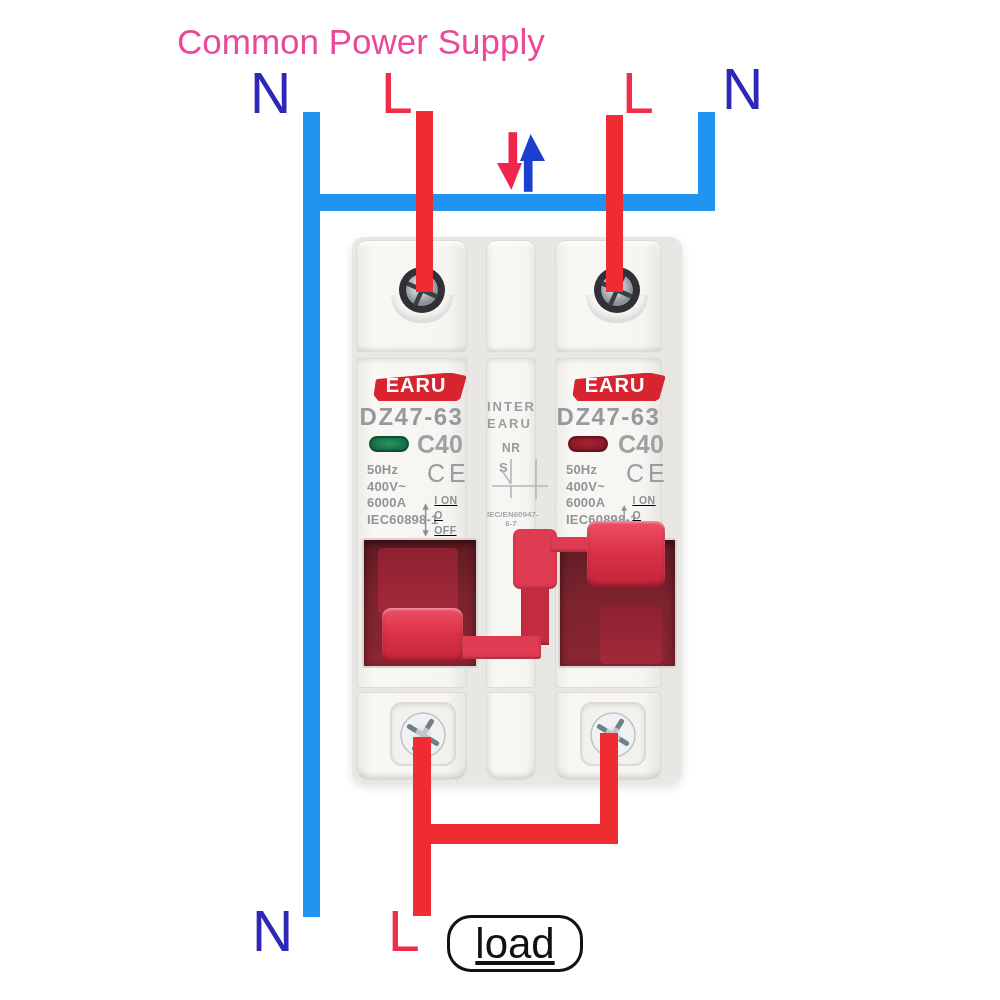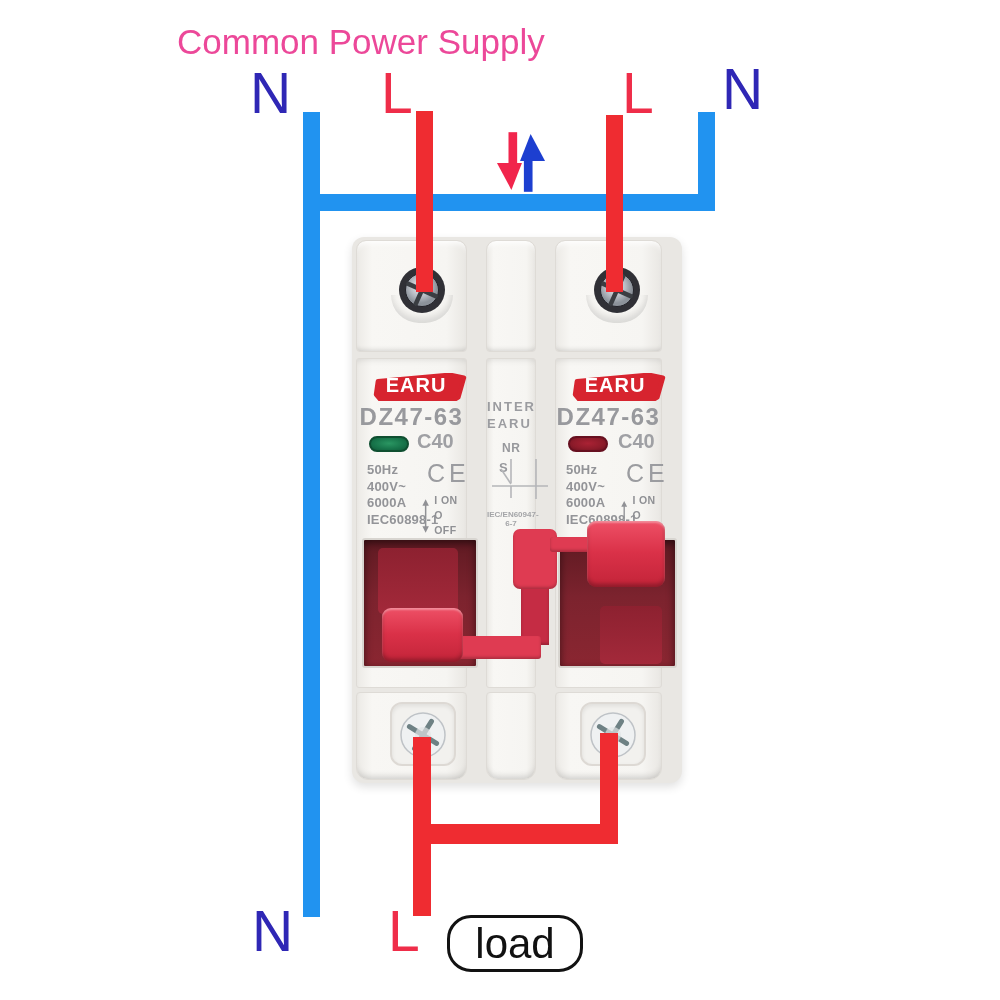--- a/index.html
+++ b/index.html
@@ -36,21 +36,21 @@
   #p-n-b  { left:252px; top:902px; }
   #p-l-b  { left:388px; top:902px; }
   #t-interlock { position:absolute; left:420px; top:64px; width:200px; text-align:center;
     font-size:32px; line-height:34px; color:#161616; z-index:9; }
   #icon-conversion { position:absolute; left:496px; top:131px; z-index:9; }
 
   
   #load-box { position:absolute; left:447px; top:915px; width:136px; height:57px;
     border:3.5px solid #121212; border-radius:24px; z-index:9;
     display:flex; align-items:center; justify-content:center;
-    font-size:42px; color:#111; background:#fff; }
+    font-size:42px; color:#111; background:#fff;text-decoration:underline; }
 
   
   #device-shadow { position:absolute; left:352px; top:237px; width:330px; height:546px;
     background:#e9e7e3; border-radius:12px; z-index:2;
     box-shadow:0 4px 10px rgba(0,0,0,.12); }
   .module { position:absolute; top:240px; height:540px; z-index:3; }
   #mod-left  { left:356px; width:127px; }
   #mod-mid   { left:486px; width:66px;  }
   #mod-right { left:555px; width:123px; }
   .blk { position:absolute; left:0; right:16px;
@@ -73,28 +73,28 @@
   .logo { position:absolute; left:14px; top:14px; width:98px; height:28px; }
   .logo-text { position:absolute; left:0; top:1px; width:92%; text-align:center;
     color:#fff; font-weight:700; font-size:20px; letter-spacing:1px; }
   .model { position:absolute; left:0; right:0; top:44px; text-align:center;
     font-size:24px; font-weight:700; color:#98999d; letter-spacing:1.5px; }
   .pill { position:absolute; left:12px; top:77px; width:40px; height:16px; border-radius:9px; }
   .pill.green { background:radial-gradient(ellipse at 50% 45%, #2a9662 0%, #17744a 60%, #115b39 100%);
     border:2px solid #0f4f31; }
   .pill.red { background:radial-gradient(ellipse at 50% 45%, #aa2234 0%, #8d1b2a 60%, #6e1220 100%);
     border:2px solid #671020; }
-  .rating { position:absolute; top:71px; font-size:20px; font-weight:700; color:#9fa0a4; }
+  .rating { position:absolute; top:71px; font-size:25px; font-weight:700; color:#9fa0a4; }
   #mod-left  .rating { left:60px; }
   #mod-right .rating { left:62px; }
   .specs { position:absolute; left:10px; top:103px; font-size:13px; font-weight:700;
     color:#939498; line-height:16.5px; letter-spacing:.2px; }
   .ce { position:absolute; left:70px; top:100px; font-size:25px; font-weight:400;
     color:#9b9ca0; letter-spacing:4px; }
-  .onoff { position:absolute; left:64px; top:134px; display:flex; gap:4px; align-items:center; }
+  .onoff { position:absolute; left:64px; top:134px; display:flex; gap:4px; align-items:flex-end;text-decoration:underline; }
   .onoff-rows { font-size:10.5px; font-weight:700; color:#8f9094; line-height:15px; letter-spacing:.4px; }
 
   
   .il-line { position:absolute; left:0; right:0; font-size:13px;
     font-weight:700; color:#9b9ca0; letter-spacing:2px; }
   .il-nr { position:absolute; left:0; right:0; top:82px; padding:0 15px;
     display:flex; justify-content:space-between; font-size:12px; font-weight:700; color:#97989c; }
   .il-s { position:absolute; left:12px; top:101px; font-size:13px; font-weight:700; color:#97989c; }
   .il-schematic { position:absolute; left:2px; top:96px; }
   .il-std { position:absolute; left:0; right:0; top:151px; text-align:center;

